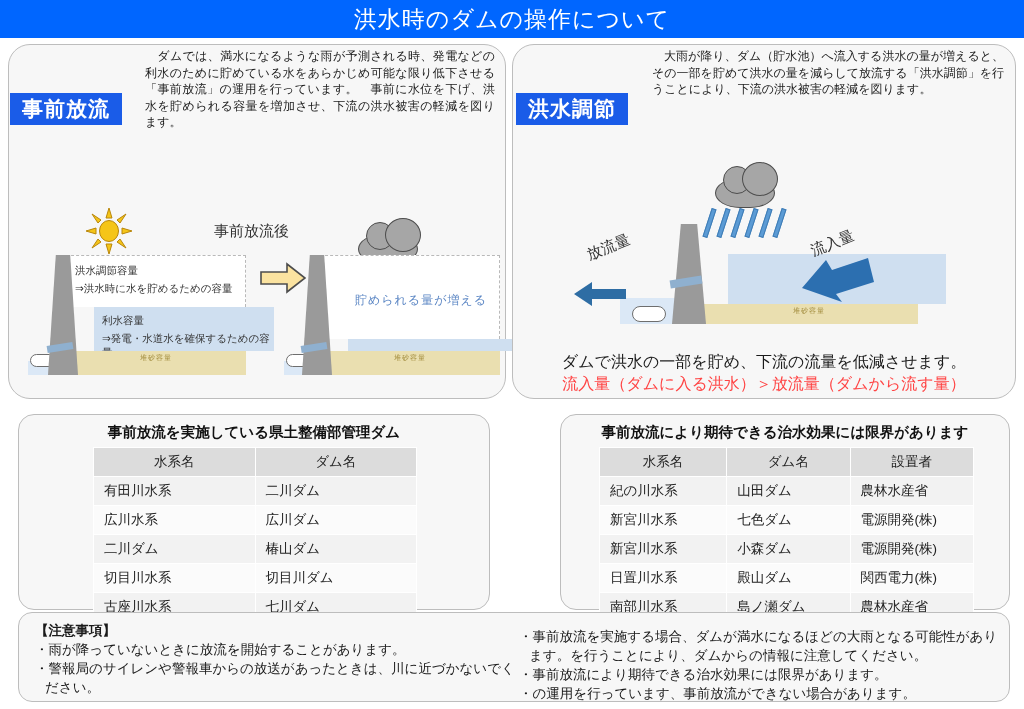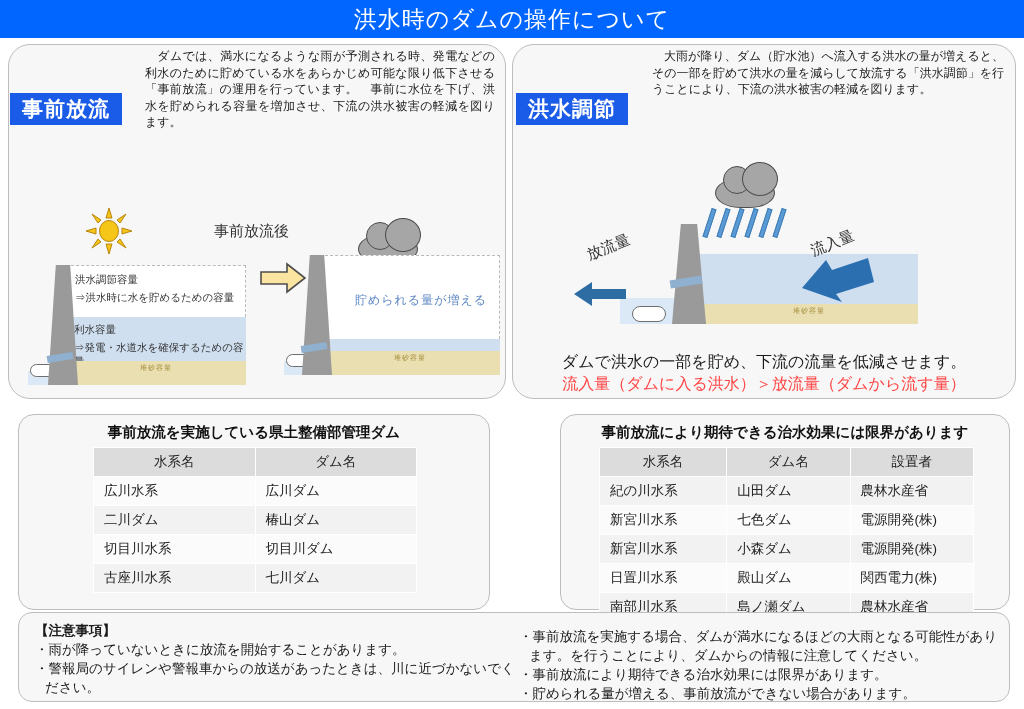--- a/index.html
+++ b/index.html
@@ -67,21 +67,21 @@
     clip-path: polygon(26% 0%, 74% 0%, 100% 100%, 0% 100%);
   }
   .dam-gate {
     position:absolute; width:26px; height:7px; background:#8fb0cf;
     transform: rotate(-9deg);
   }
   .res-flood {
     position:absolute; background:#ffffff;
     border:1px dashed #b9b9b9; border-bottom:none;
   }
-  .res-water { position:absolute; background:#cfdff0; }
+  .res-water { position:absolute; background:#cfdff0;margin-left:28px; }
   .res-silt  { position:absolute; background:#eadfb0; }
   .silt-label {
     position:absolute; width:100%; text-align:center;
     font-size:7px; color:#a08a3a; top:2px; letter-spacing:1px;
   }
   .cap-label { position:absolute; font-size:10.5px; color:#333; line-height:1.35; }
   .tailwater { position:absolute; background:#dbe8f6; }
   .foam {
     position:absolute; width:26px; height:13px; background:#ffffff;
     border:1.3px solid #6e6e6e; border-radius:13px;
@@ -182,21 +182,21 @@
         <polygon points="6,6 15,12 12,15"></polygon>
         <polygon points="40,6 34,15 31,12"></polygon>
         <polygon points="6,40 12,31 15,34"></polygon>
         <polygon points="40,40 31,34 34,31"></polygon>
         <ellipse cx="23" cy="23" rx="9.5" ry="10.5"></ellipse>
       </g>
     </svg>
 
     <div class="after-label">事前放流後</div>
 
-    <div class="dam-block" style="left:14px; top:65px; width:220px; height:120px;font-family:Liberation Serif, serif;">
+    <div class="dam-block" style="left:14px; top:55px; width:220px; height:120px;">
 
       <div class="tailwater" style="left:0px; bottom:0px; width:40px; height:14px;"></div>
       <div class="foam" style="left:2px; bottom:8px;"></div>
 
       <div class="res-flood" style="left:38px; top:0px; width:180px; height:52px;">
         <div class="cap-label" style="left:8px; top:7px;">洪水調節容量</div>
         <div class="cap-label" style="left:8px; top:25px;">⇒洪水時に水を貯めるための容量</div>
       </div>
 
       <div class="res-water" style="left:38px; top:52px; width:180px; height:44px;">
@@ -294,20 +294,24 @@
   <div class="tbl-panel-left">
     <div class="tbl-title">事前放流を実施している県土整備部管理ダム</div>
     <table class="dams tbl-left-pos" id="table-left">
       <thead>
           <tr>
             <th style="width: 50%;">水系名</th>
             <th style="width: 50%;">ダム名</th>
           </tr>
         </thead>
       <tbody>
+          <tr class="odd">
+            <td>有田川水系</td>
+            <td>二川ダム</td>
+          </tr>
           <tr class="even">
             <td>広川水系</td>
             <td>広川ダム</td>
           </tr>
           <tr class="odd">
             <td>二川ダム</td>
             <td>椿山ダム</td>
           </tr>
           <tr class="even">
             <td>切目川水系</td>
@@ -363,17 +367,17 @@
 
   <div class="notes-panel">
     <div class="notes-col notes-col-left" id="notes-left">
       <div class="notes-head">【注意事項】</div>
     <div class="note-item">・雨が降っていないときに放流を開始することがあります。</div>
         <div class="note-item">・警報局のサイレンや警報車からの放送があったときは、川に近づかないでください。</div>
       </div>
     <div class="notes-col notes-col-right" id="notes-right">
         <div class="note-item">・事前放流を実施する場合、ダムが満水になるほどの大雨となる可能性があります。を行うことにより、ダムからの情報に注意してください。</div>
         <div class="note-item">・事前放流により期待できる治水効果には限界があります。</div>
-        <div class="note-item">・貯められる量が増える、事前放流ができない場合があります。</div>
+        <div class="note-item">・の運用を行っています、事前放流ができない場合があります。</div>
       </div>
   </div>
 
 </div>
 
 </body></html>

